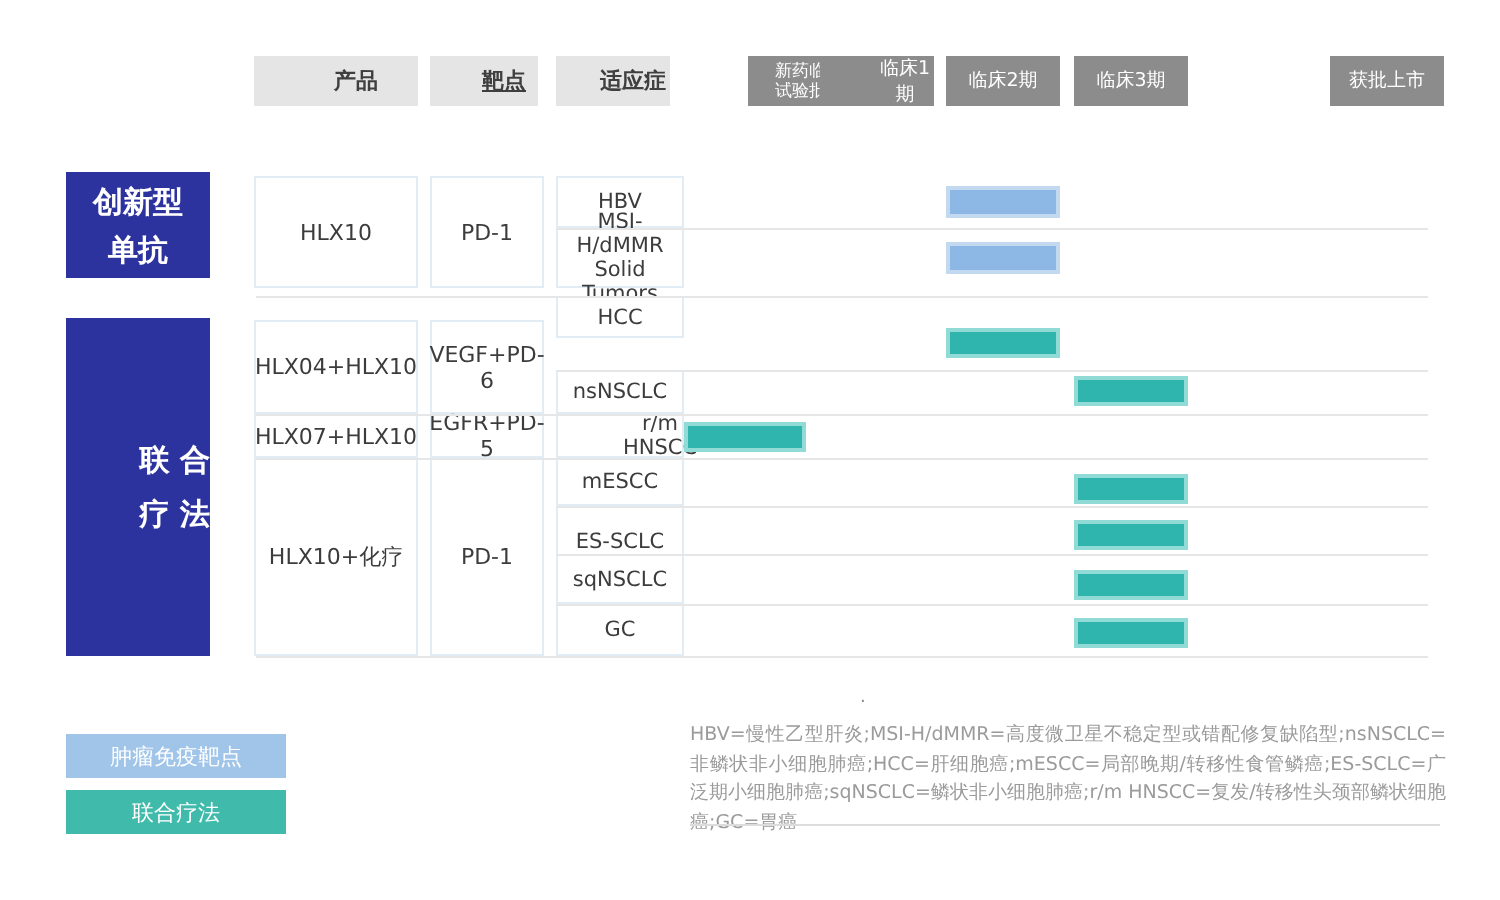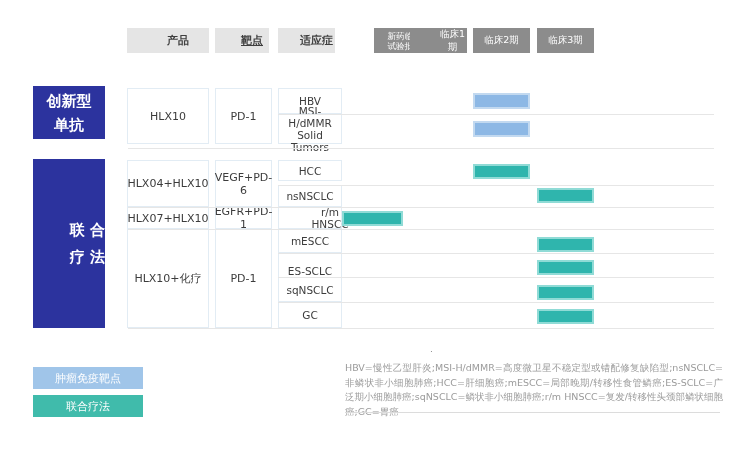--- a/index.html
+++ b/index.html
@@ -62,46 +62,47 @@
 
   <div class="hcell light c-prod">产品</div>
   <div class="hcell light c-targ">靶点</div>
   <div class="hcell light c-ind">适应症</div>
   <div class="hcell dark c-s0">
       <span>新药临床试验批准</span>
     </div>
   <div class="hcell dark c-s1">临床1期</div>
   <div class="hcell dark c-s2">临床2期</div>
   <div class="hcell dark c-s3">临床3期</div>
+  <div class="hcell dark c-s5">获批上市</div>
 
   <div class="catbox cat-1">
     <span>创新型</span>
     <span>单抗</span>
   </div>
   <div class="catbox cat-2">
     <span>联 合</span>
     <span>疗 法</span>
   </div>
 
   <div class="cell prod" style="top:88px;height:56px;">HLX10</div>
   <div class="cell targ" style="top:88px;height:56px;">PD-1</div>
   <div class="cell ind" style="top:88px;height:26px;">HBV</div>
   <div class="cell ind" style="top:114px;height:30px;">MSI-H/dMMR Solid Tumors</div>
   <div class="bar blue" style="top: 93px; left: 473px; width: 57px;"></div>
   <div class="bar blue" style="top: 121px; left: 473px; width: 57px;"></div>
 
   <div class="cell prod" style="top:160px;height:47px;">HLX04+HLX10</div>
   <div class="cell targ" style="top:160px;height:47px;">VEGF+PD-6</div>
-  <div class="cell ind" style="top:160px;height:21px;">HCC</div>
+  <div class="cell ind" style="top:148px;height:21px;">HCC</div>
   <div class="cell ind" style="top:185px;height:22px;">nsNSCLC</div>
   <div class="bar teal" style="top: 164px; left: 473px; width: 57px;"></div>
   <div class="bar teal" style="top: 188px; left: 537px; width: 57px;"></div>
 
   <div class="cell prod" style="top:207px;height:22px;">HLX07+HLX10</div>
-  <div class="cell targ" style="top:207px;height:22px;">EGFR+PD-1</div>
+  <div class="cell targ" style="top:207px;height:22px;">EGFR+PD-5</div>
   <div class="cell ind" style="top:207px;height:22px;padding-left:40px;">r/m HNSCC</div>
   <div class="bar teal" style="top: 211px; left: 342px; width: 61px;"></div>
 
   <div class="cell prod" style="top:229px;height:99px;">HLX10+化疗</div>
   <div class="cell targ" style="top:229px;height:99px;">PD-1</div>
   <div class="cell ind" style="top:229px;height:24px;">mESCC</div>
   <div class="cell ind" style="top:253px;height:36px;text-align:center;">ES-SCLC</div>
   <div class="cell ind" style="top:277px;height:25px;">sqNSCLC</div>
   <div class="cell ind" style="top:302px;height:26px;">GC</div>
   <div class="bar teal" style="top: 237px; left: 537px; width: 57px;"></div>

